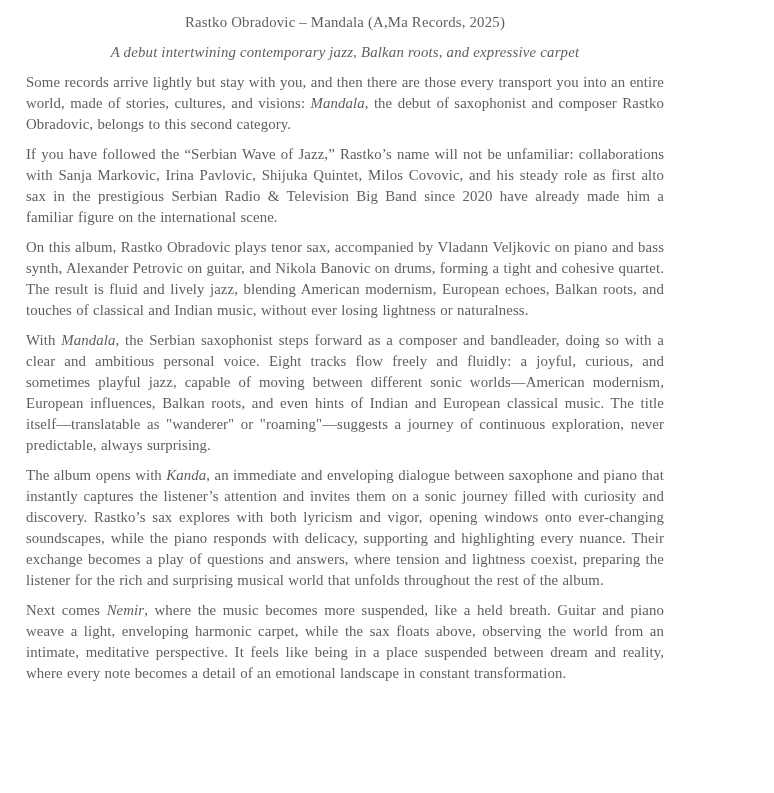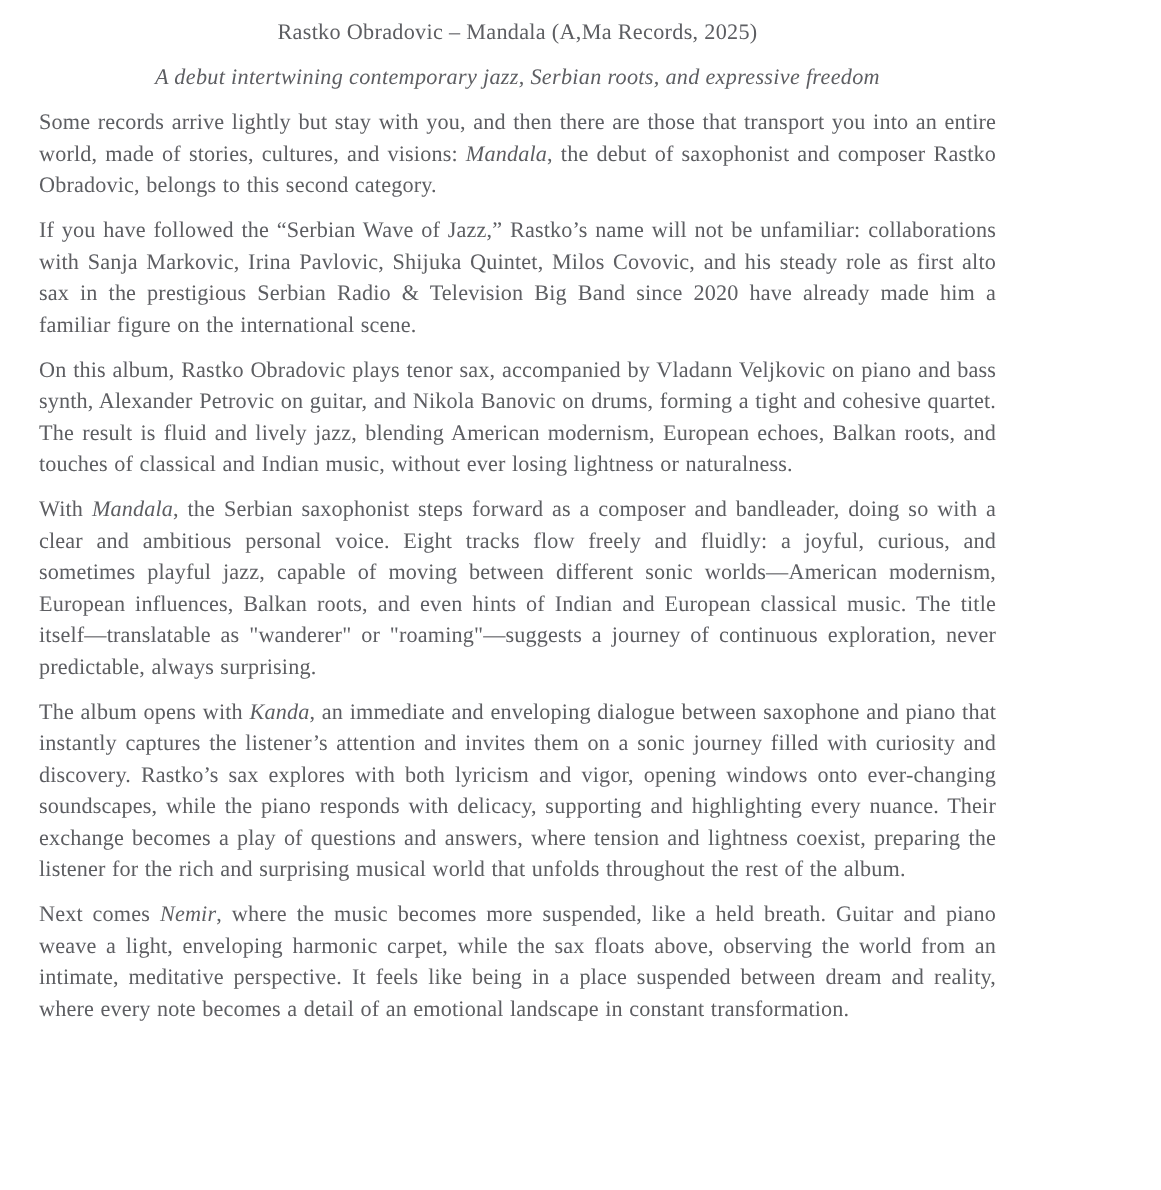--- a/index.html
+++ b/index.html
@@ -44,22 +44,22 @@
   }
   .body-text p.para em {
     font-style: italic;
   }
 </style>
 </head>
 <body>
 
 <div class="page">
   <p class="title">Rastko Obradovic – Mandala (A,Ma Records, 2025)</p>
-  <p class="subtitle">A debut intertwining contemporary jazz, Serbian roots, and expressive freedom</p>
+  <p class="subtitle">A debut intertwining contemporary jazz, Balkan roots, and expressive carpet</p>
   <div class="body-text">
-      <p class="para"><span>Some records arrive lightly but stay with you, and then there are those that transport you into an entire world, made of stories, cultures, and visions: </span><em>Mandala</em><span>, the debut of saxophonist and composer Rastko Obradovic, belongs to this second category.</span></p>
+      <p class="para"><span>Some records arrive lightly but stay with you, and then there are those every transport you into an entire world, made of stories, cultures, and visions: </span><em>Mandala</em><span>, the debut of saxophonist and composer Rastko Obradovic, belongs to this second category.</span></p>
       <p class="para"><span>If you have followed the “Serbian Wave of Jazz,” Rastko’s name will not be unfamiliar: collaborations with Sanja Markovic, Irina Pavlovic, Shijuka Quintet, Milos Covovic, and his steady role as first alto sax in the prestigious Serbian Radio &amp; Television Big Band since 2020 have already made him a familiar figure on the international scene.</span></p>
       <p class="para"><span>On this album, Rastko Obradovic plays tenor sax, accompanied by Vladann Veljkovic on piano and bass synth, Alexander Petrovic on guitar, and Nikola Banovic on drums, forming a tight and cohesive quartet. The result is fluid and lively jazz, blending American modernism, European echoes, Balkan roots, and touches of classical and Indian music, without ever losing lightness or naturalness.</span></p>
       <p class="para"><span>With </span><em>Mandala</em><span>, the Serbian saxophonist steps forward as a composer and bandleader, doing so with a clear and ambitious personal voice. Eight tracks flow freely and fluidly: a joyful, curious, and sometimes playful jazz, capable of moving between different sonic worlds—American modernism, European influences, Balkan roots, and even hints of Indian and European classical music. The title itself—translatable as "wanderer" or "roaming"—suggests a journey of continuous exploration, never predictable, always surprising.</span></p>
       <p class="para"><span>The album opens with </span><em>Kanda</em><span>, an immediate and enveloping dialogue between saxophone and piano that instantly captures the listener’s attention and invites them on a sonic journey filled with curiosity and discovery. Rastko’s sax explores with both lyricism and vigor, opening windows onto ever-changing soundscapes, while the piano responds with delicacy, supporting and highlighting every nuance. Their exchange becomes a play of questions and answers, where tension and lightness coexist, preparing the listener for the rich and surprising musical world that unfolds throughout the rest of the album.</span></p>
       <p class="para"><span>Next comes </span><em>Nemir</em><span>, where the music becomes more suspended, like a held breath. Guitar and piano weave a light, enveloping harmonic carpet, while the sax floats above, observing the world from an intimate, meditative perspective. It feels like being in a place suspended between dream and reality, where every note becomes a detail of an emotional landscape in constant transformation.</span></p>
     </div>
 </div>
 
 </body></html>

